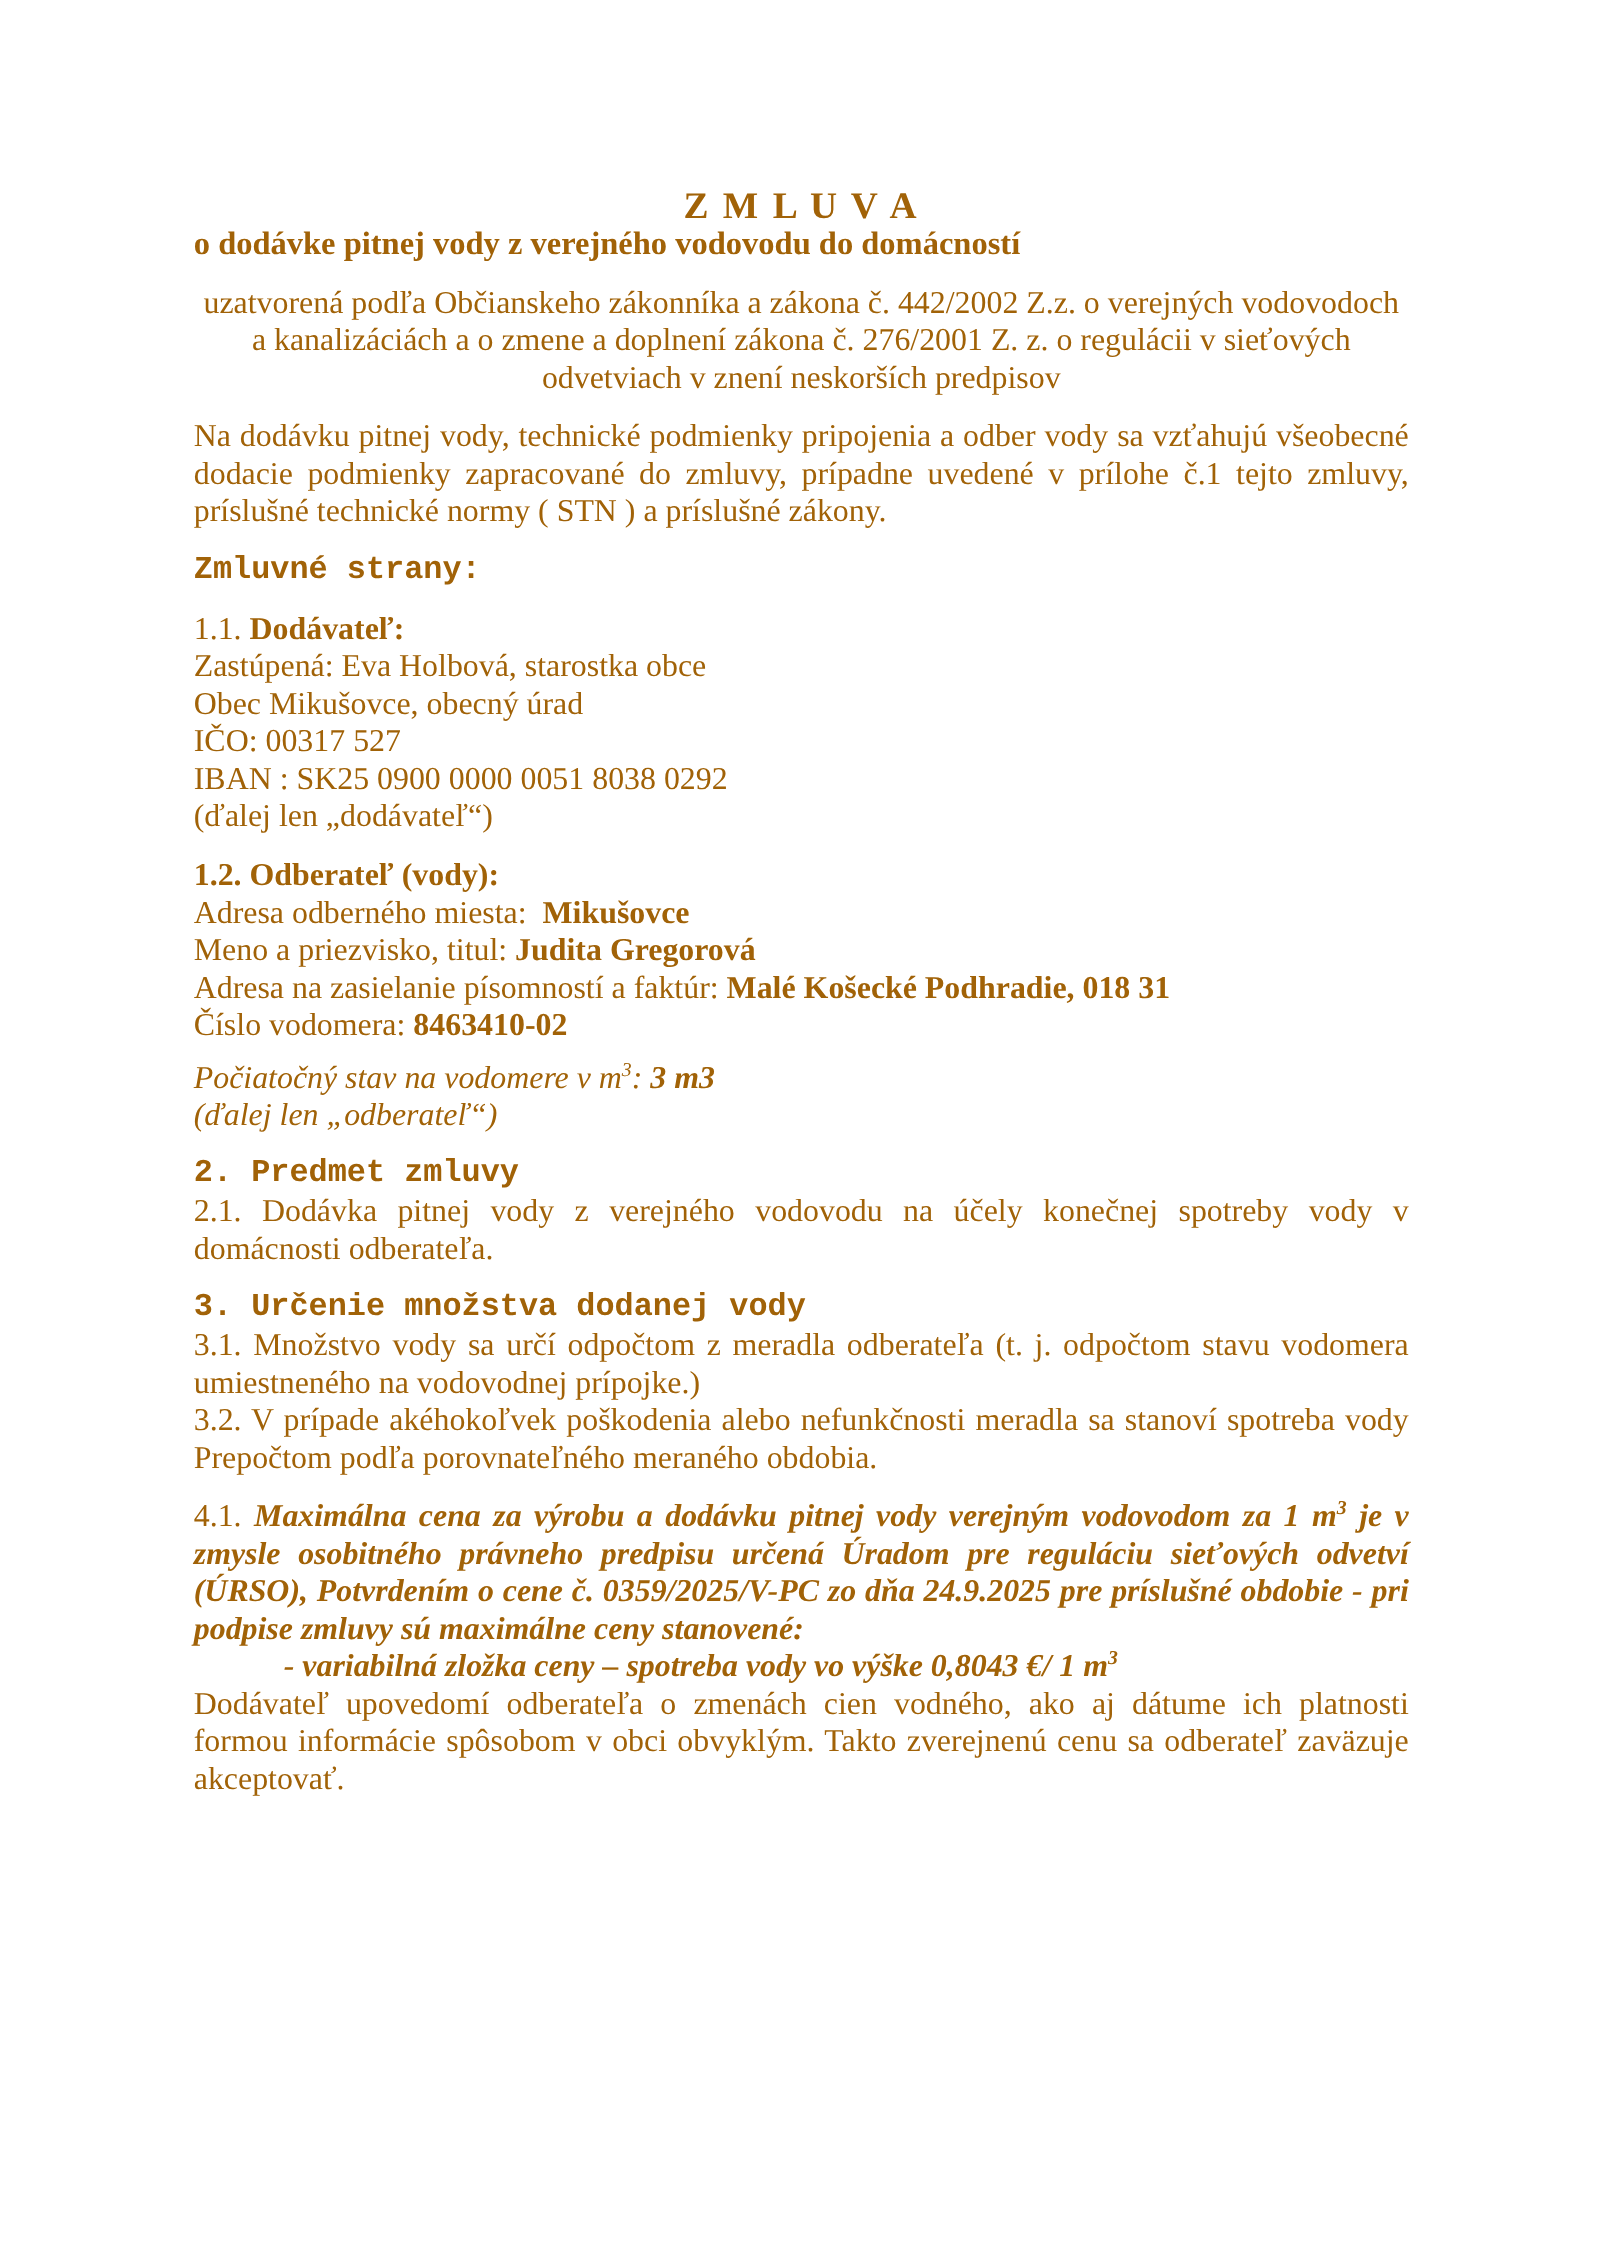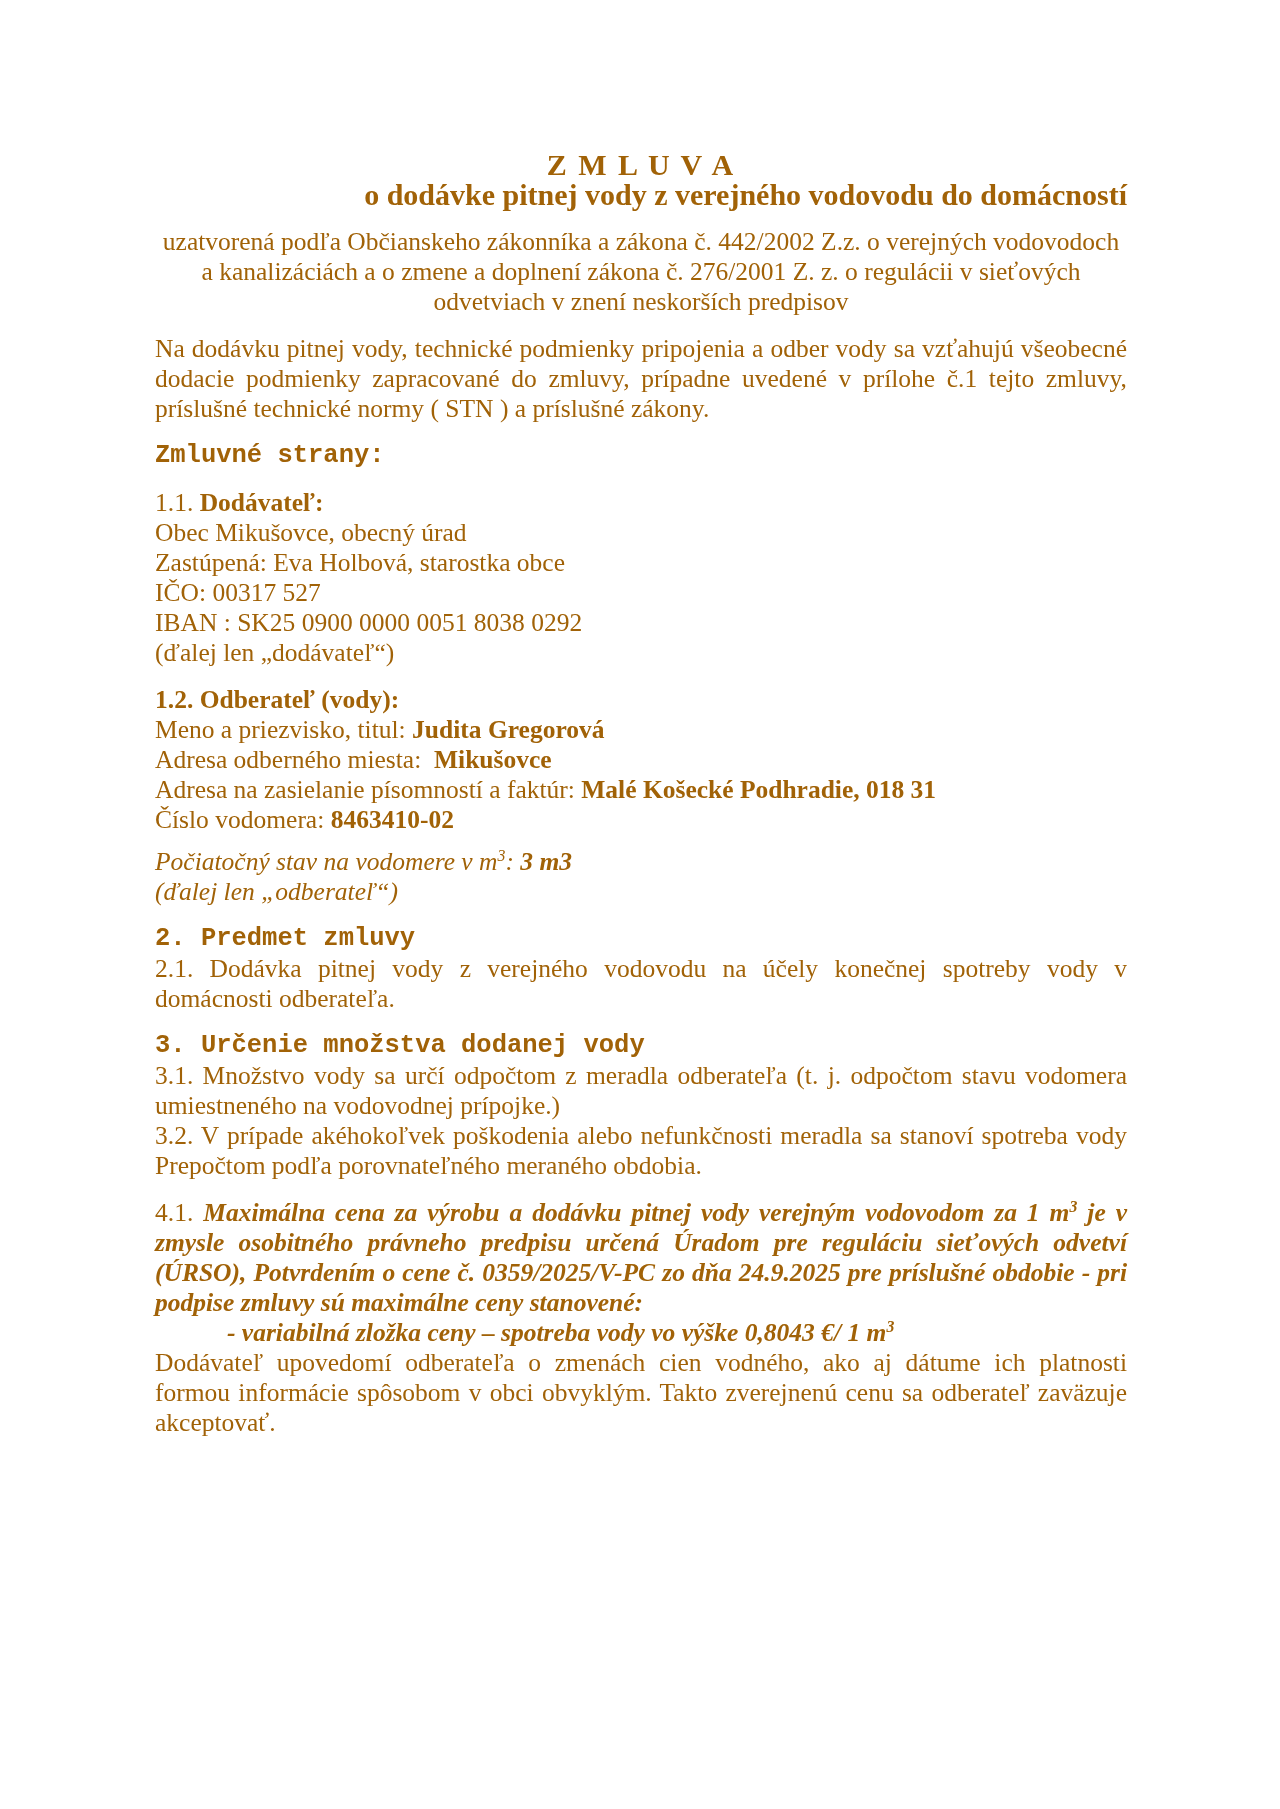--- a/index.html
+++ b/index.html
@@ -16,23 +16,23 @@
     p, h1, h2, h3 { margin: 0; padding: 0; }
     .title {
       font-size: 30px;
       font-weight: bold;
       text-align: center;
       letter-spacing: 2px;
       line-height: 30px;
       font-family: "Liberation Serif", "DejaVu Serif", serif;
     }
     .subtitle {
-      font-size: 30px;
+      font-size: 26px;
       font-weight: bold;
-      text-align: right;
+      text-align: left;
       line-height: 30px;
       font-family: "Liberation Serif", "DejaVu Serif", serif;
     }
     .mt { margin-top: 17px; }      
     .mt-sm { margin-top: 12px; font-style: italic; }   
     .center { text-align: center; }
     .justify { text-align: justify; }
     .bold { font-weight: bold; }
     .bi { font-weight: bold; font-style: italic; }
     .indent { padding-left: 72px; }
@@ -49,31 +49,31 @@
   <h2 class="subtitle">o dodávke pitnej vody z verejného vodovodu do domácností</h2>
 
   <p class="center mt">uzatvorená podľa Občianskeho zákonníka a zákona č. 442/2002 Z.z. o verejných vodovodoch a kanalizáciách a o zmene a doplnení zákona č. 276/2001 Z. z. o regulácii v sieťových odvetviach v znení neskorších predpisov</p>
 
   <p class="justify mt">Na dodávku pitnej vody, technické podmienky pripojenia a odber vody sa vzťahujú všeobecné dodacie podmienky zapracované do zmluvy, prípadne uvedené v prílohe č.1 tejto zmluvy, príslušné technické normy ( STN ) a príslušné zákony.</p>
 
   <h3 class="mt">Zmluvné strany:</h3>
 
   <div class="mt">
     <p class="prewrap"><span>1.1. </span><span class="bold">Dodávateľ:</span></p>
+    <p>Zastúpená: Eva Holbová, starostka obce</p>
     <p>Obec Mikušovce, obecný úrad</p>
-    <p>Zastúpená: Eva Holbová, starostka obce</p>
     <p>IČO: 00317 527</p>
     <p>IBAN : SK25 0900 0000 0051 8038 0292</p>
     <p>(ďalej len „dodávateľ“)</p>
   </div>
 
   <div class="mt">
     <p class="bold">1.2. Odberateľ (vody):</p>
+    <p class="prewrap"><span>Adresa odberného miesta:  </span><span class="bold">Mikušovce</span></p>
     <p class="prewrap"><span>Meno a priezvisko, titul: </span><span class="bold">Judita Gregorová</span></p>
-    <p class="prewrap"><span>Adresa odberného miesta:  </span><span class="bold">Mikušovce</span></p>
     <p class="prewrap"><span>Adresa na zasielanie písomností a faktúr: </span><span class="bold">Malé Košecké Podhradie, 018 31</span></p>
     <p class="prewrap"><span>Číslo vodomera: </span><span class="bold">8463410-02</span></p>
   </div>
 
   <div class="mt-sm">
     <p class="prewrap"><span>Počiatočný stav na vodomere v m</span><sup>3</sup><span>: </span><span class="bold">3 m3</span></p>
     <p>(ďalej len „odberateľ“)</p>
   </div>
 
   <div class="mt">

